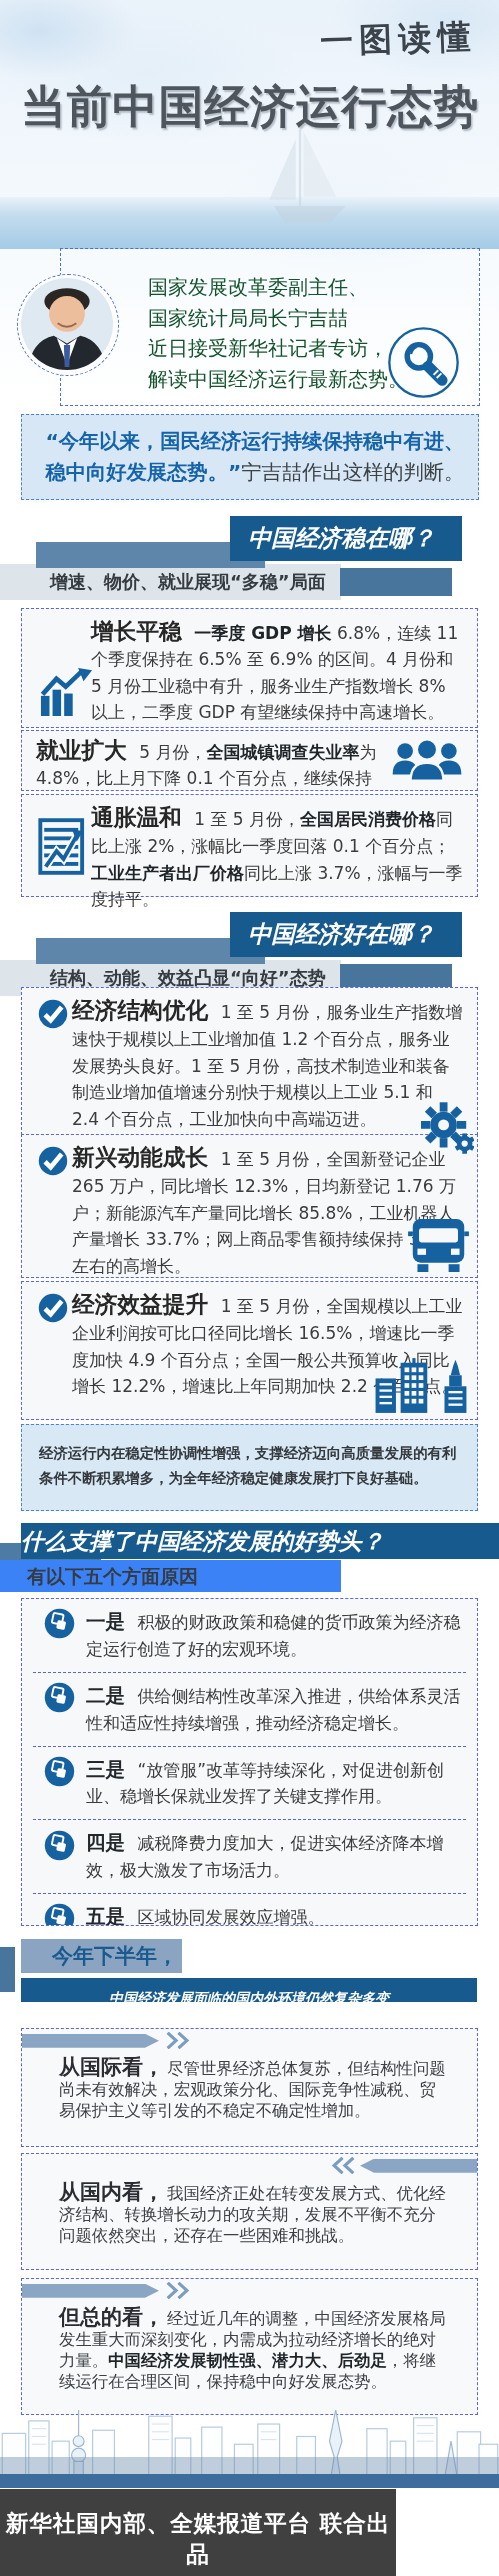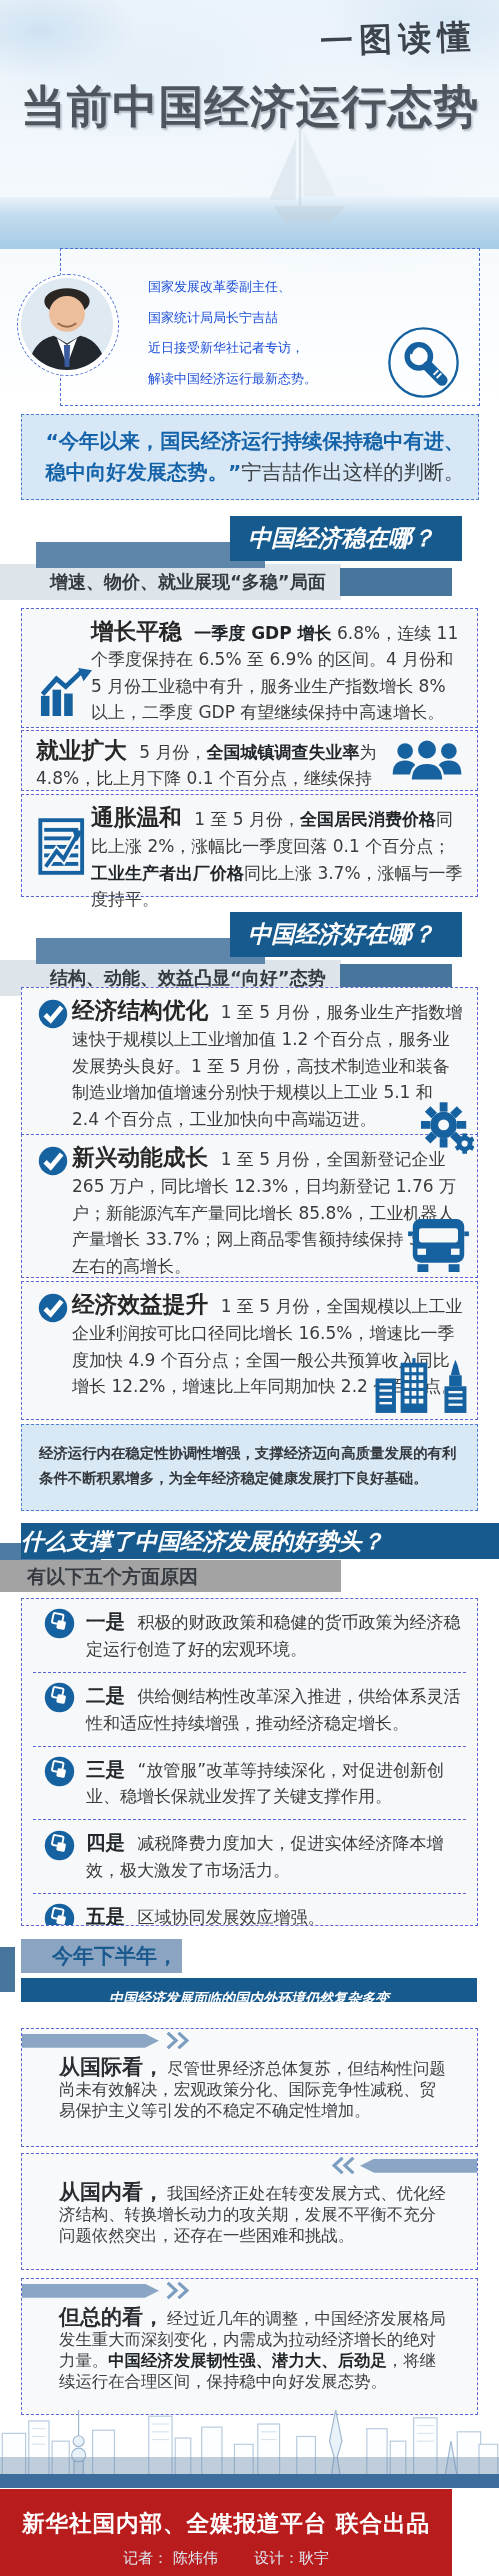--- a/index.html
+++ b/index.html
@@ -21,21 +21,21 @@
     color:#3c434b;letter-spacing:6.2px;transform:rotate(-2deg);}
   .hero-title{position:absolute;top:77px;left:0;width:500px;text-align:center;
     font-size:45px;font-weight:bold;color:#4e555d;letter-spacing:0.8px;
     text-shadow:1.6px 1.6px 1.6px rgba(110,120,132,.45);}
   
   .intro{position:absolute;left:60px;top:248px;width:420px;height:158px;
     border:1.6px dashed #4a6fd6;}
   .portrait{position:absolute;left:-44px;top:25px;width:102px;height:102px;border-radius:50%;
     border:1.6px dashed #4a6fd6;background:#fff;padding:3.1px;}
   .portrait svg{border-radius:50%;display:block;}
-  .intro-text{margin-left:87px;padding-top:23.4px;font-size:13px;line-height:30.5px;color:#1d4ed8;}
+  .intro-text{margin-left:87px;padding-top:23.4px;font-size:20px;line-height:30.5px;color:#14532d;}
   .magnifier{position:absolute;right:19px;top:77px;}
   
   .quote{position:absolute;left:21px;top:414px;width:458px;height:86px;
     border:1.6px dashed #4a7fd2;background:#d7e7f5;padding:11px 9.4px 7.8px 23.4px;
     font-size:20.3px;font-weight:bold;line-height:30.5px;color:#1563a8;overflow:hidden;}
   .quote .attr{color:#3d4247;font-weight:normal;}
   
   .sec-head{position:absolute;left:0;width:500px;height:86px;}
   .sh-mleft{position:absolute;left:36px;top:26px;width:229px;height:26px;background:#5d86aa;z-index:1;}
   .sh-dark{position:absolute;left:230px;top:0;width:232px;height:45px;background:#175a8e;z-index:2;
@@ -43,21 +43,21 @@
     line-height:45px;padding-right:27px;white-space:nowrap;}
   .sh-light{position:absolute;left:0;top:48px;width:341px;height:36px;background:#dde4ea;
     color:#353b41;font-size:18px;font-weight:bold;line-height:36px;padding-left:50px;white-space:nowrap;}
   .sh-mright{position:absolute;left:340px;top:52px;width:112px;height:28px;background:#48759b;}
   
   .sec-head-wide{position:absolute;left:0;width:500px;height:69px;}
   .shw-dark{position:absolute;left:21px;top:0;width:479px;height:36px;background:#175a8e;
     color:#fff;font-size:22.7px;font-style:italic;font-weight:bold;line-height:36px;
     padding-right:7.8px;white-space:nowrap;z-index:2;}
   .shw-mleft{position:absolute;left:0;top:20.3px;width:101px;height:16.4px;background:#4d7ba3;z-index:1;}
-  .shw-light{position:absolute;left:0;top:37px;width:341px;height:32px;background:#a3a3a3;
+  .shw-light{position:absolute;left:0;top:37px;width:341px;height:32px;background:#3b82f6;
     color:#353b41;font-size:19px;font-weight:bold;line-height:32px;padding-left:27px;white-space:nowrap;}
   
   .sec-head4{position:absolute;left:0;width:500px;height:80px;}
   .sh4-square{position:absolute;left:0;top:7.8px;width:15px;height:45px;background:#48759b;}
   .sh4-lead{position:absolute;left:21px;top:0;width:161px;height:34px;background:#8aa4c2;
     color:#1a5a8e;font-size:21px;font-weight:bold;line-height:34px;padding-left:31px;white-space:nowrap;}
   .sh4-dark{position:absolute;left:21px;top:39px;width:456px;height:24px;background:#175a8e;
     color:#fff;font-size:14px;font-style:italic;font-weight:bold;line-height:41px;text-align:center;white-space:nowrap;}
   
   .card{position:absolute;left:21px;width:457px;border:0.8px dashed #5a66d8;background:#f7f8fa;overflow:visible;}
@@ -100,21 +100,21 @@
   .arrow-right{position:absolute;right:0;top:4.7px;width:117px;height:14px;background:#8aa6c4;
     clip-path:polygon(14px 0,117px 0,117px 14px,14px 14px,0 7px);}
   .chev-r{position:absolute;right:122px;top:3.1px;}
   .cG{top:2028px;height:119px;}
   .cH{top:2153px;height:117px;}
   .cI{top:2278px;height:137px;}
   
   .skyline{position:absolute;left:0;top:2410px;width:500px;height:67px;}
   .band1{position:absolute;left:0;top:2457px;width:500px;height:19px;background:rgba(104,138,172,.42);}
   .band2{position:absolute;left:0;top:2474px;width:500px;height:14px;background:#3c6d9d;}
-  .footer{position:absolute;left:0;top:2489px;width:452px;height:87px;background:#b91c1c;
+  .footer{position:absolute;left:0;top:2489px;width:396px;height:87px;background:#404040;
     text-align:center;padding-top:19px;}
   .f1{font-size:22.7px;font-weight:bold;color:#ffffff;letter-spacing:0.8px;}
   .f2{margin-top:10.2px;font-size:15px;color:#dce8f2;}
   .f2 .gap{display:inline-block;width:36px;}
 </style>
 </head>
 <body>
 
 <div class="page">
   <div class="sky"></div>

